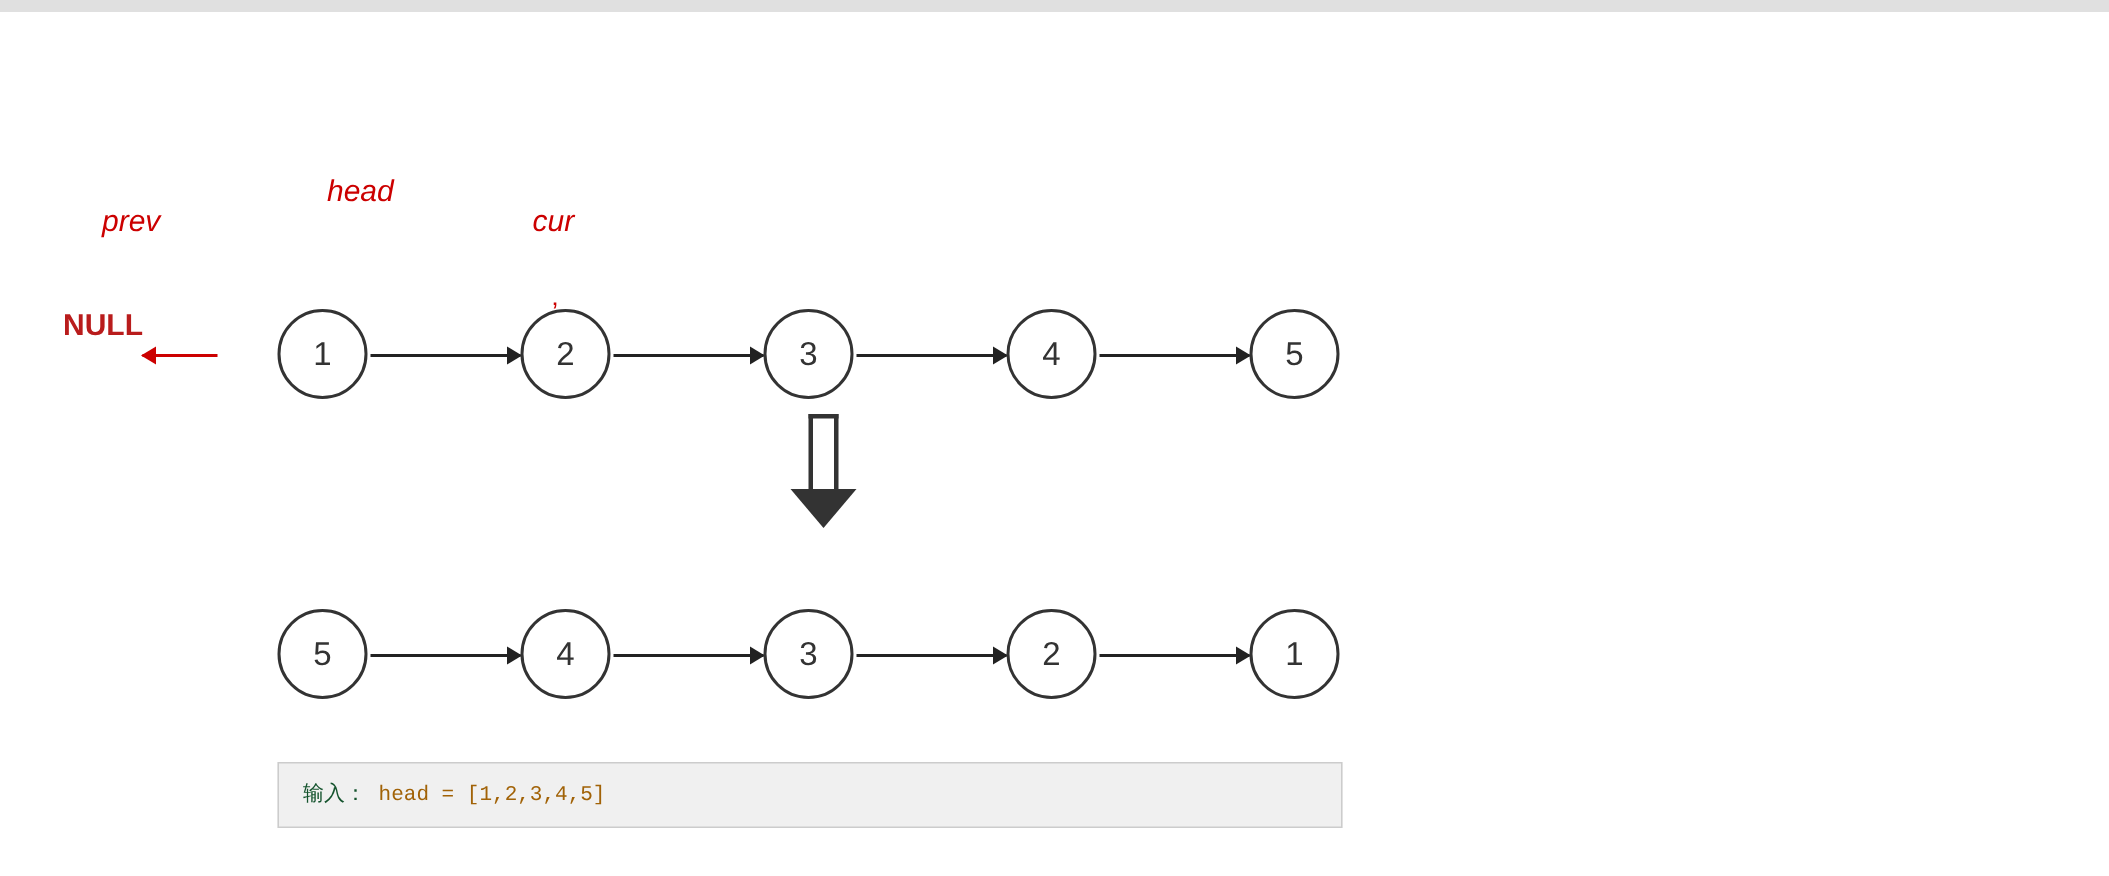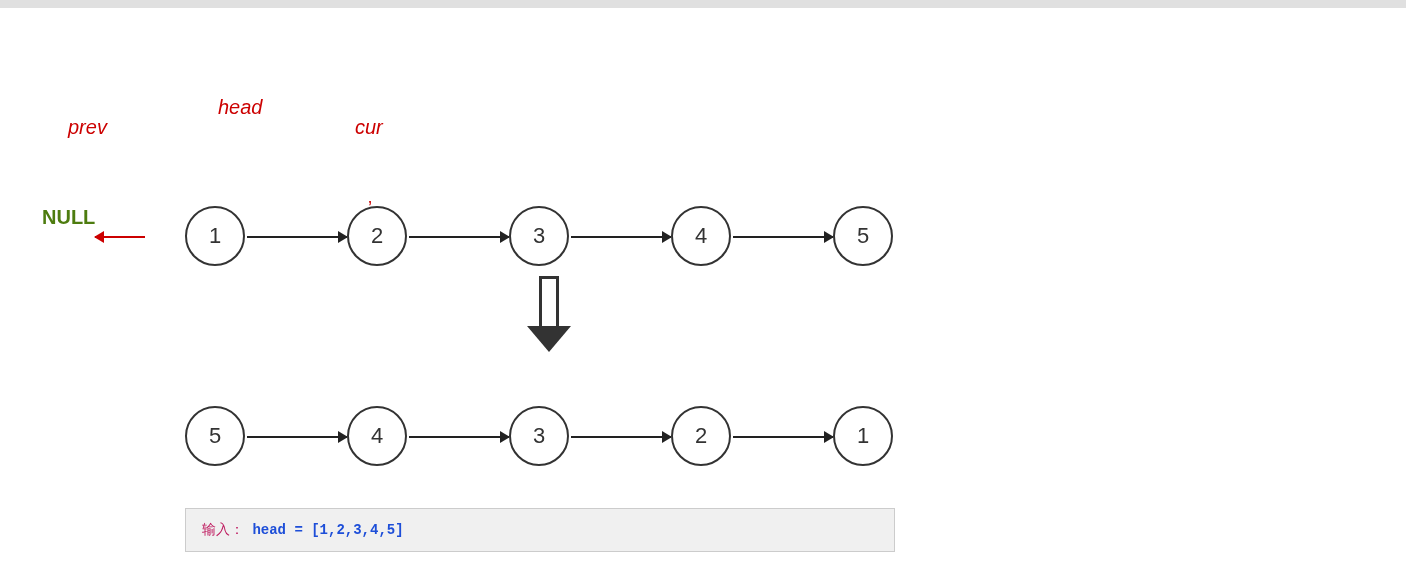--- a/index.html
+++ b/index.html
@@ -24,20 +24,21 @@
       height: 576px;
       background: #fff;
     }
 
     
     .label {
       position: absolute;
       font-size: 20px;
       color: #cc0000;
       font-style: italic;
+      margin-top: 21px;
     }
 
     
     .node {
       position: absolute;
       width: 60px;
       height: 60px;
       border-radius: 50%;
       border: 2px solid #333;
       background: #fff;
@@ -65,21 +66,21 @@
       width: 0;
       height: 0;
       border-top: 6px solid transparent;
       border-bottom: 6px solid transparent;
       border-left: 10px solid #222;
     }
 
     
     .null-label {
       position: absolute;
-      color: #4d7c0f;
+      color: #b91c1c;
       font-size: 20px;
       font-weight: bold;
     }
 
     .null-arrow {
       position: absolute;
       height: 2px;
       background: #cc0000;
     }
     .null-arrow::before {
@@ -108,27 +109,26 @@
       background: #f0f0f0;
       border: 1px solid #ccc;
       padding: 10px 16px;
       font-size: 14px;
       color: #333;
       font-family: 'Courier New', monospace;
       line-height: 1.6;
     }
 
     .code-block .label-text {
-      color: #be185d;
+      color: #14532d;
       margin-top: 24px;
     }
 
     .code-block .code-text {
-      color: #1d4ed8;
-      font-weight: bold;
+      color: #a16207;
     }
 
     
     .tick-mark {
       position: absolute;
       color: #cc0000;
       font-size: 18px;
     }
   </style>
 </head>

